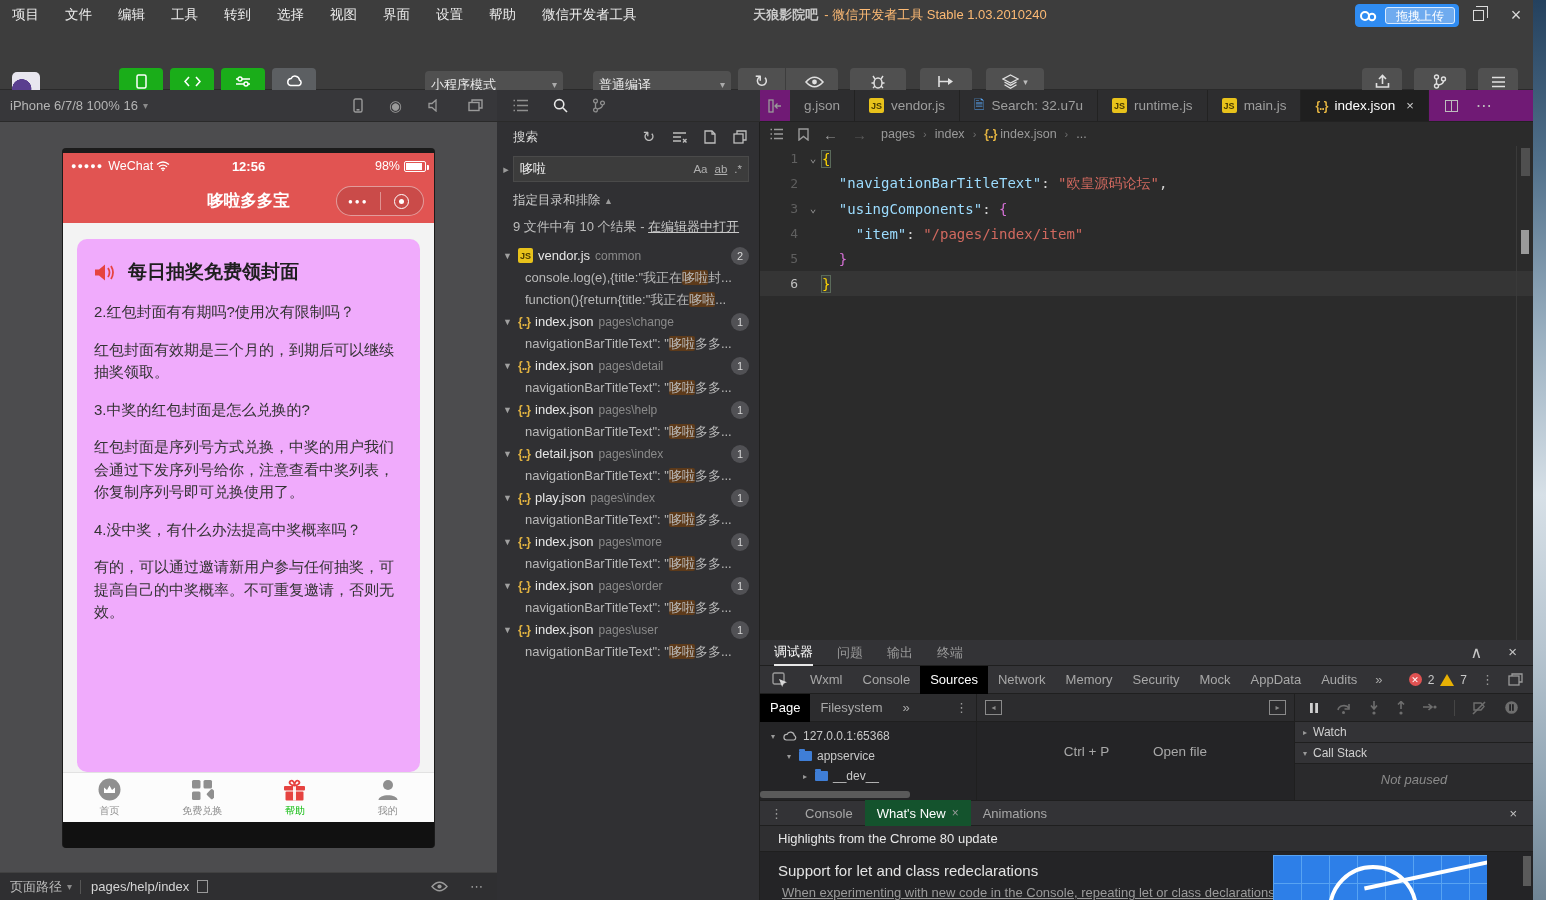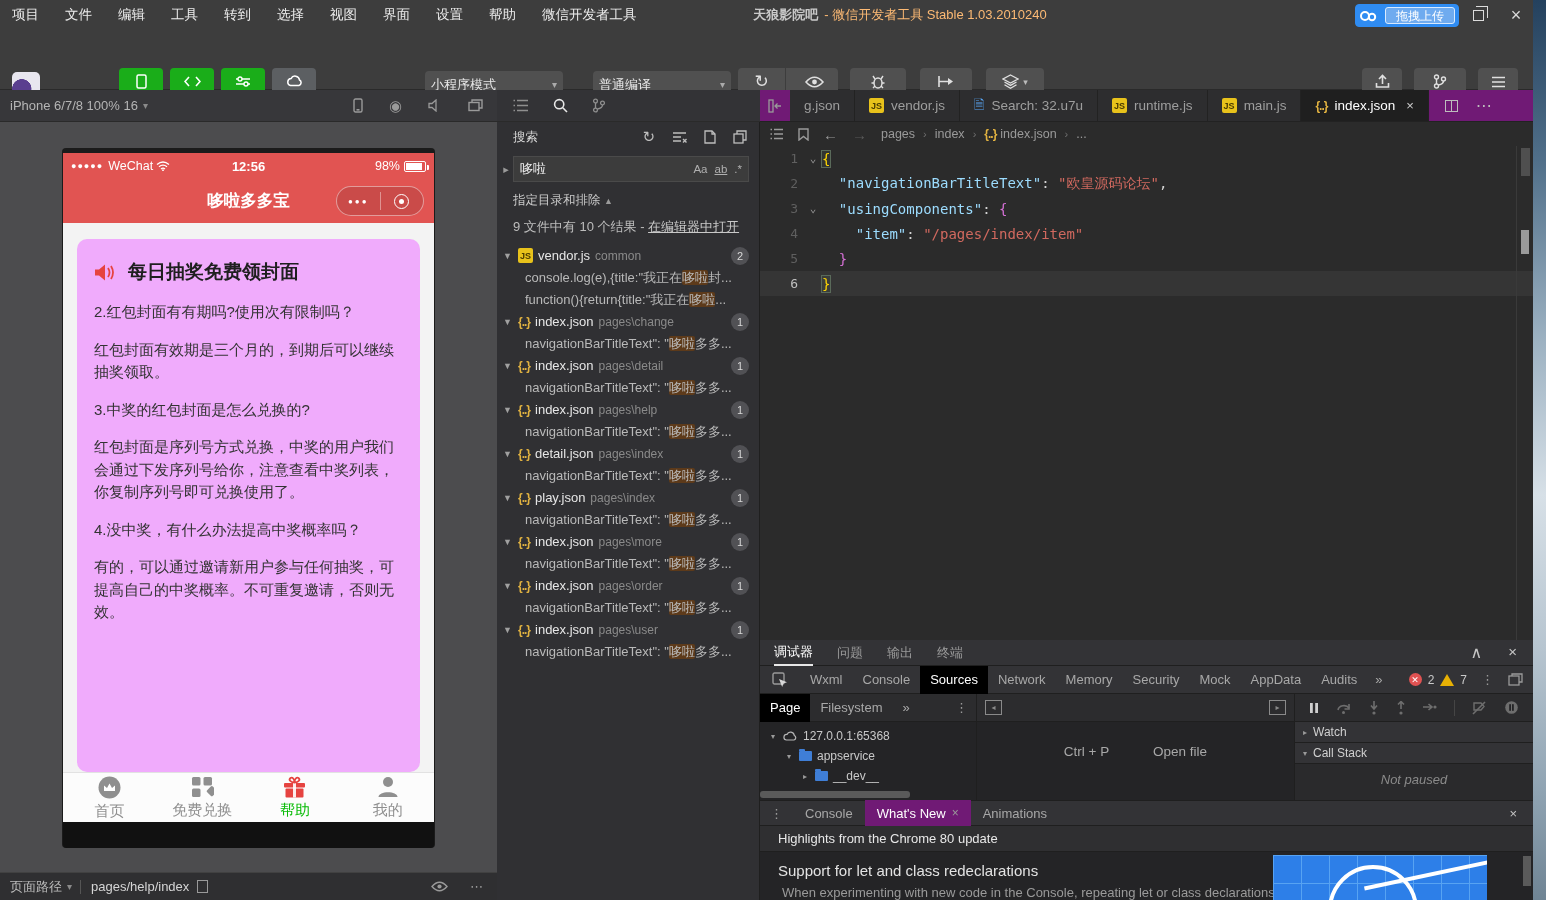--- a/index.html
+++ b/index.html
@@ -111,21 +111,21 @@
   #capsule .divider { width:1px; height:18px; background:rgba(255,255,255,.4); }
   #capsule .target { flex:1; display:flex; align-items:center; justify-content:center;}
   #capsule .ring { width:15px; height:15px; border:1.5px solid #fff; border-radius:50%; display:flex; align-items:center; justify-content:center;}
   #capsule .ring i { width:5px; height:5px; background:#fff; border-radius:50%;}
   #p-body { position:absolute; left:0; top:70px; bottom:50px; right:0; overflow:hidden; }
   #p-card { position:absolute; left:14px; right:14px; top:16px; bottom:0; background:#f0abfc; border-radius:10px; padding:20px 17px; }
   #p-card h1 { font-size:19px; color:#1f1f1f; font-weight:bold; display:flex; align-items:center; gap:12px; margin-bottom:16px;}
   #p-card p { font-size:15px; color:#333; line-height:1.5; margin-bottom:15px; }
   #p-tabbar { position:absolute; left:0; right:0; bottom:0; height:50px; background:#fcfcfc; border-top:1px solid #e2e2e2; display:flex; }
   .ptab { flex:1; display:flex; flex-direction:column; align-items:center; justify-content:center; gap:2px;}
-  .ptab .plbl { font-size:15px; color:#8f8f8f; }
+  .ptab .plbl { font-size:10px; color:#8f8f8f; }
   .ptab.active .plbl { color:#09bb07; }
   #phone-bottom { position:absolute; left:1px; right:1px; bottom:0; height:26px; background:#111; border-radius:0 0 4px 4px;}
 
   
   #footer { position:absolute; left:0; top:872px; width:497px; height:28px; background:#2f2f31; border-top:1px solid #414141; display:flex; align-items:center; font-size:13px;}
   #footer .lab { color:#bdbdbd; margin-left:10px;}
   #footer .caret { color:#8a8a8a; font-size:10px; margin:0 8px 0 5px;}
   #footer .vdiv { width:1px; height:14px; background:#555; margin-right:10px;}
   #footer .path { color:#d5d5d5; }
   #footer .copy { width:11px; height:13px; border:1.5px solid #9a9a9a; margin-left:8px; position:relative;}
@@ -189,27 +189,27 @@
   #src-mid .hint .kp { margin-right:40px; }
   #src-right { flex:1; display:flex; flex-direction:column; }
   #dbg-controls { height:28px; border-bottom:1px solid #1f1f1f; display:flex; align-items:center; gap:17px; padding:0 14px; background:#2c2c2e;}
   .sec-head { height:21px; background:#333336; border-bottom:1px solid #1f1f1f; display:flex; align-items:center; gap:6px; font-size:12px; color:#d0d0d0; padding-left:8px;}
   .sec-head .tchev { font-size:8px; color:#9a9a9a;}
   #notpaused { flex:1; display:flex; align-items:flex-start; justify-content:center; padding-top:8px; color:#8a8a8a; font-style:italic; font-size:13px; background:#2a2a2c;}
 
   #drawer-tabs { position:absolute; top:160px; left:0; width:773px; height:26px; background:#333336; border-top:1px solid #1f1f1f; border-bottom:1px solid #1f1f1f; display:flex; align-items:center; font-size:13px; color:#a8a8a8;}
   #drawer-tabs .vdots { margin:0 10px; color:#9a9a9a;}
   .drtab { padding:0 12px; height:26px; display:flex; align-items:center; gap:6px;}
-  .drtab.active { background:#701a75; color:#fff; }
+  .drtab.active { background:#14532d; color:#fff; }
   .drtab .tclose { color:#9a9a9a; font-size:12px; }
   #drawer-tabs .dclose { margin-left:auto; margin-right:16px; color:#c5c5c5; }
   #wn-bar { position:absolute; top:186px; left:0; width:773px; height:26px; background:#2f2f31; border-bottom:1px solid #1f1f1f; display:flex; align-items:center; padding-left:18px; font-size:13px; color:#e8e8e8;}
   #wn-content { position:absolute; top:212px; left:0; width:773px; height:48px; background:#242426; overflow:hidden;}
   #wn-content h2 { font-size:15px; color:#e3e3e3; font-weight:normal; margin:10px 0 6px 18px; }
-  #wn-content p { font-size:13px; color:#9a9a9a; margin-left:22px; width:520px; }
+  #wn-content p { font-size:13px; color:#9a9a9a; margin-left:22px; width:520px;text-decoration:underline; }
   #wn-img { position:absolute; right:46px; top:3px; width:214px; height:60px; background:#2d7fe8;
     background-image:linear-gradient(#57a3f2 1px,transparent 1px),linear-gradient(90deg,#57a3f2 1px,transparent 1px);
     background-size:28px 28px; overflow:hidden;}
   #wn-img .logo { position:absolute; left:55px; top:10px; width:90px; height:90px; border:4px solid #fff; border-radius:50%;}
   #wn-img .bar { position:absolute; left:90px; top:18px; width:130px; height:4px; background:#fff; transform:rotate(-12deg);}
   #wn-scroll { position:absolute; right:2px; top:216px; width:8px; height:30px; background:#5a5a5a;}
 
   .uic { display:inline-flex; align-items:center; justify-content:center; }
   svg { display:block; }
 </style>

